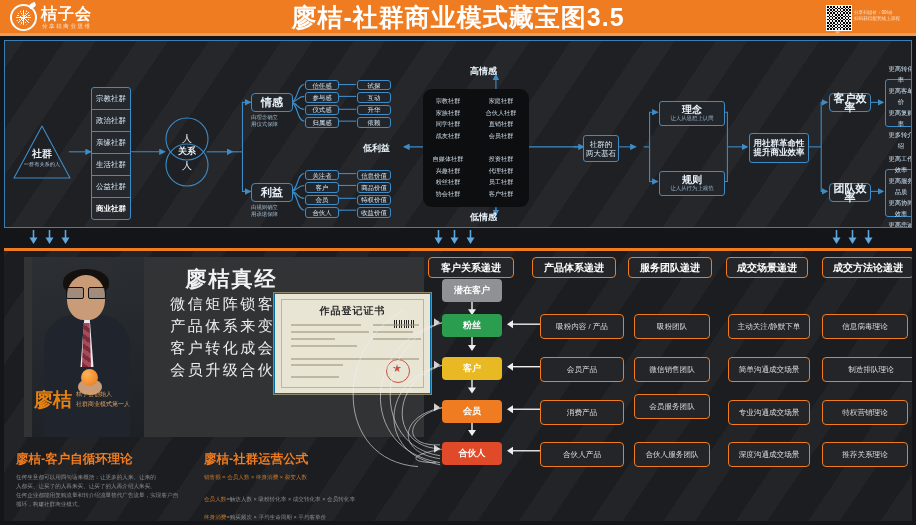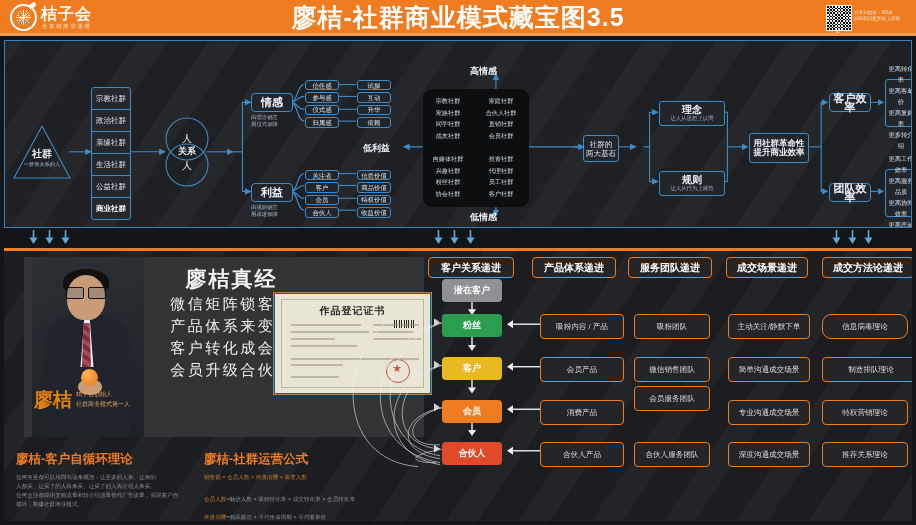--- a/index.html
+++ b/index.html
@@ -549,29 +549,29 @@
       </div>
     <div id="product-boxes">
         <div class="obox" style="left: 536px; top: 63px; width: 84px;">吸粉内容 / 产品</div>
         <div class="obox" style="left: 536px; top: 106px; width: 84px;">会员产品</div>
         <div class="obox" style="left: 536px; top: 149px; width: 84px;">消费产品</div>
         <div class="obox" style="left: 536px; top: 191px; width: 84px;">合伙人产品</div>
       </div>
     <div id="team-boxes">
         <div class="obox" style="left: 630px; top: 63px; width: 76px;">吸粉团队</div>
         <div class="obox" style="left: 630px; top: 106px; width: 76px;">微信销售团队</div>
-        <div class="obox" style="left: 630px; top: 135px; width: 76px;">会员服务团队</div>
+        <div class="obox" style="left: 630px; top: 143px; width: 76px;">会员服务团队</div>
         <div class="obox" style="left: 630px; top: 191px; width: 76px;">合伙人服务团队</div>
       </div>
     <div id="scene-boxes">
         <div class="obox" style="left: 724px; top: 63px; width: 82px;">主动关注/静默下单</div>
         <div class="obox" style="left: 724px; top: 106px; width: 82px;">简单沟通成交场景</div>
         <div class="obox" style="left: 724px; top: 149px; width: 82px;">专业沟通成交场景</div>
         <div class="obox" style="left: 724px; top: 191px; width: 82px;">深度沟通成交场景</div>
       </div>
     <div id="method-boxes">
-        <div class="obox" style="left: 818px; top: 63px; width: 86px; border-radius: 9px;">信息病毒理论</div>
+        <div class="obox" style="left: 818px; top: 63px; width: 86px;">信息病毒理论</div>
         <div class="obox" style="left: 818px; top: 106px; width: 98px;">制造排队理论</div>
         <div class="obox" style="left: 818px; top: 149px; width: 86px;">特权营销理论</div>
         <div class="obox" style="left: 818px; top: 191px; width: 86px;">推荐关系理论</div>
       </div>
   </div>
 </div>
 
 </body></html>

